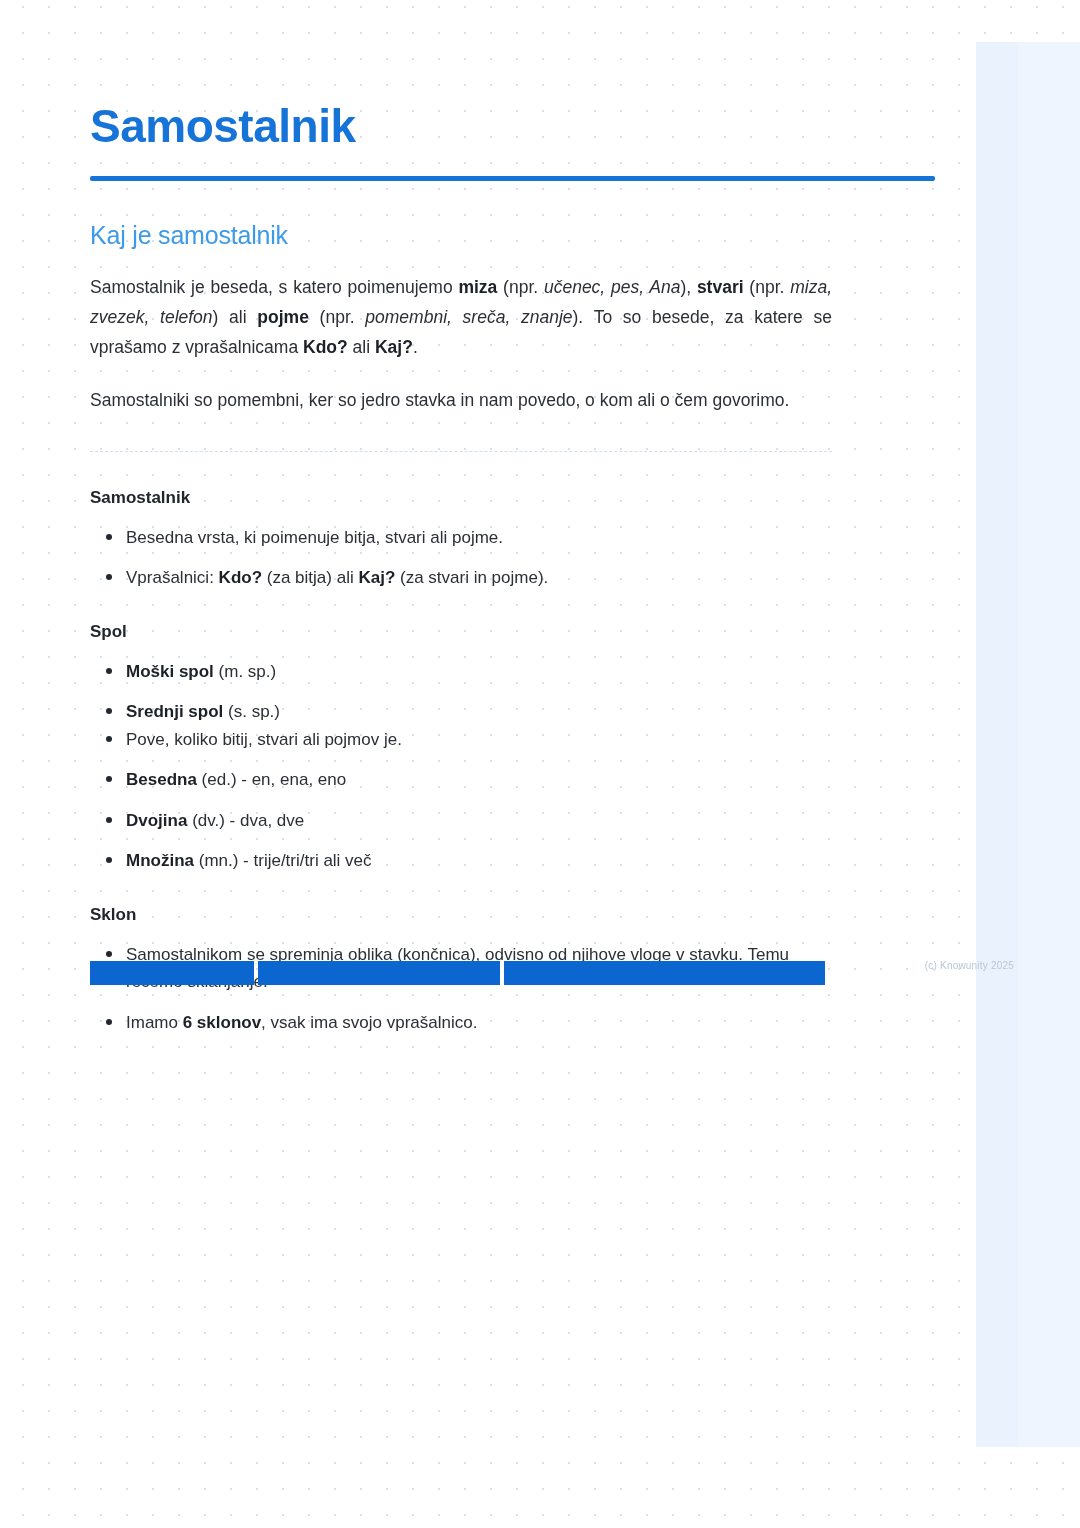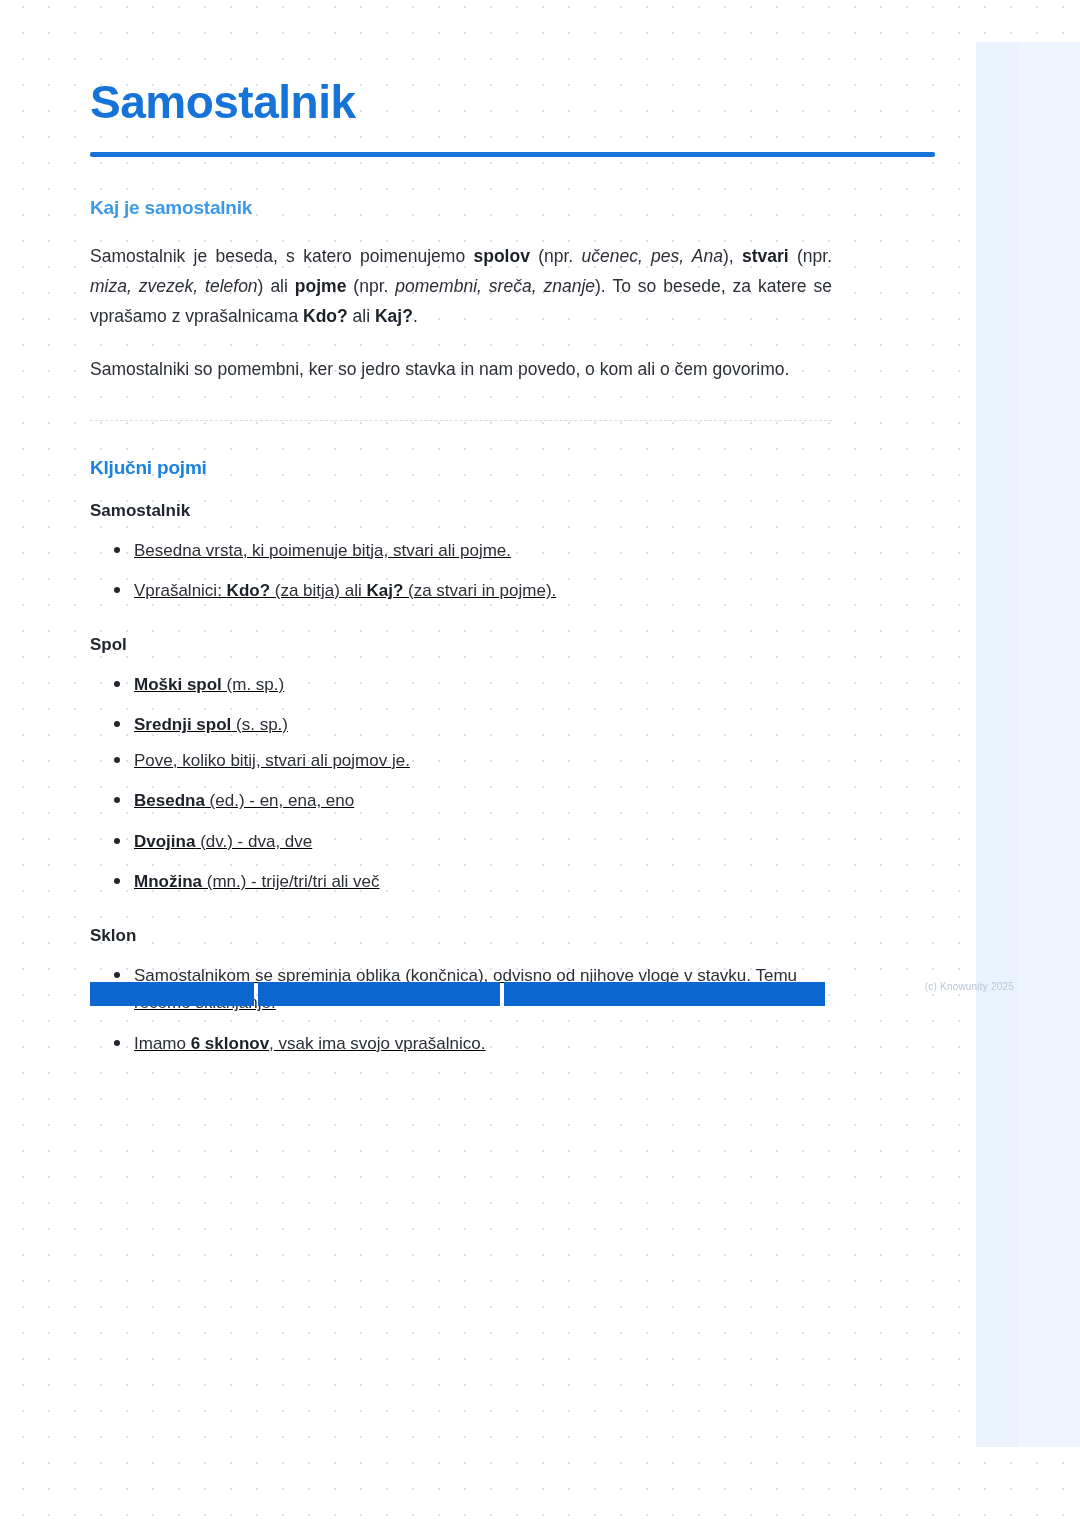--- a/index.html
+++ b/index.html
@@ -40,21 +40,21 @@
     position: absolute;
     top: 42px;
     right: 0px;
     width: 62px;
     height: 1405px;
     background: #eef5fe;
   }
 
   .page {
     position: relative;
-    padding: 78px 0 0 0;
+    padding: 102px 0 0 0;
   }
 
   .content {
     position: relative;
     margin-left: 90px;
     width: 742px;
   }
 
   h1.doc-title {
     font-size: 46px;
@@ -67,22 +67,22 @@
 
   .title-rule {
     height: 5px;
     background: #1673d8;
     width: 845px;
     margin: 0 0 40px 0;
     border-radius: 2px;
   }
 
   h2.section {
-    font-size: 19px;
-    font-weight: 700;
+    font-size: 25px;
+    font-weight: 400;
     color: #3d9ae8;
     margin: 0 0 22px 0;
     letter-spacing: -0.2px;
   }
   h2.section.dark {
     color: #1b82e0;
   }
 
   p.para {
     font-size: 17.5px;
@@ -103,23 +103,22 @@
   h3.term {
     font-size: 17px;
     font-weight: 700;
     color: #21262e;
     margin: 30px 0 16px 0;
   }
   h3.term.first { margin-top: 0; }
 
   ul.bullets {
     list-style: none;
-    margin: 8px;
+    margin: 0;
     padding: 0;
-    text-decoration: underline;
   }
   ul.bullets li {
     position: relative;
     padding-left: 36px;
     font-size: 17px;
     line-height: 1.62;
     color: #2b2f36;
     margin-bottom: 13px;
   }
   ul.bullets li:last-child { margin-bottom: 0; }
@@ -171,27 +170,26 @@
 <div class="right-band"></div>
 
 <div class="page">
   <div class="content">
 
     <h1 class="doc-title">Samostalnik</h1>
     <div class="title-rule"></div>
 
     <h2 class="section">Kaj je samostalnik</h2>
 
-    <p class="para">Samostalnik je beseda, s katero poimenujemo <b>spolov</b> (npr. <i>učenec, pes, Ana</i>), <b>stvari</b> (npr. <i>miza, zvezek, telefon</i>) ali <b>pojme</b> (npr. <i>pomembni, sreča, znanje</i>). To so besede, za katere se vprašamo z vprašalnicama <b>Kdo?</b> ali <b>Kaj?</b>.</p>
+    <p class="para">Samostalnik je beseda, s katero poimenujemo <b>miza</b> (npr. <i>učenec, pes, Ana</i>), <b>stvari</b> (npr. <i>miza, zvezek, telefon</i>) ali <b>pojme</b> (npr. <i>pomembni, sreča, znanje</i>). To so besede, za katere se vprašamo z vprašalnicama <b>Kdo?</b> ali <b>Kaj?</b>.</p>
 
     <p class="para">Samostalniki so pomembni, ker so jedro stavka in nam povedo, o kom ali o čem govorimo.</p>
 
     <hr class="divider">
 
-    <h2 class="section dark">Ključni pojmi</h2>
 
     <h3 class="term first">Samostalnik</h3>
     <ul class="bullets">
       <li>Besedna vrsta, ki poimenuje bitja, stvari ali pojme.</li>
       <li>Vprašalnici: <b>Kdo?</b> (za bitja) ali <b>Kaj?</b> (za stvari in pojme).</li>
     </ul>
 
     <h3 class="term">Spol</h3>
     <ul class="bullets">
       <li><b>Moški spol</b> (m. sp.)</li>

